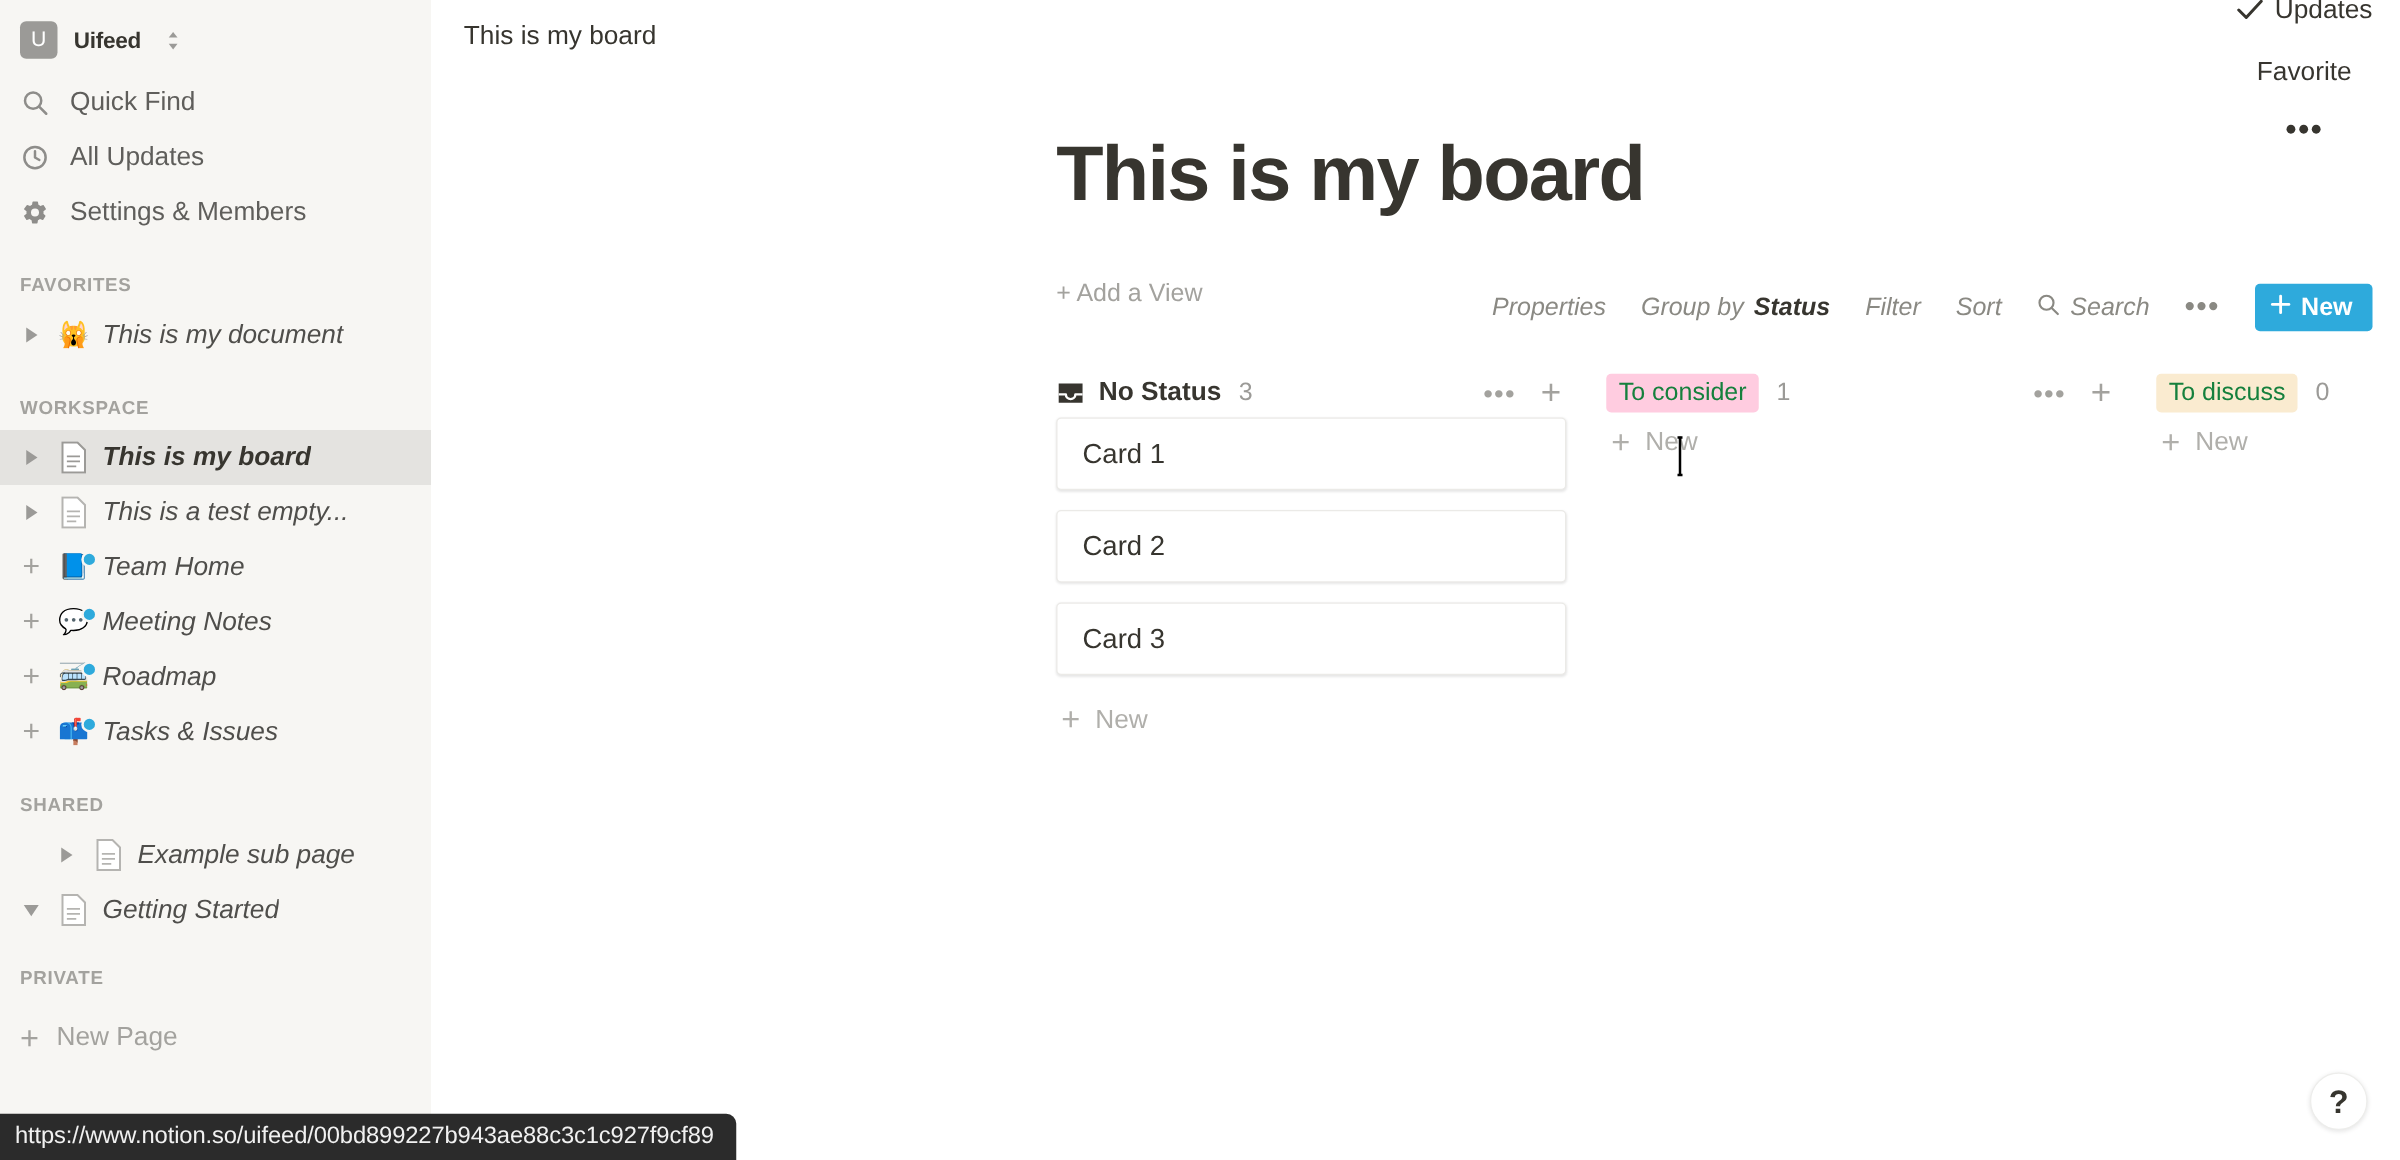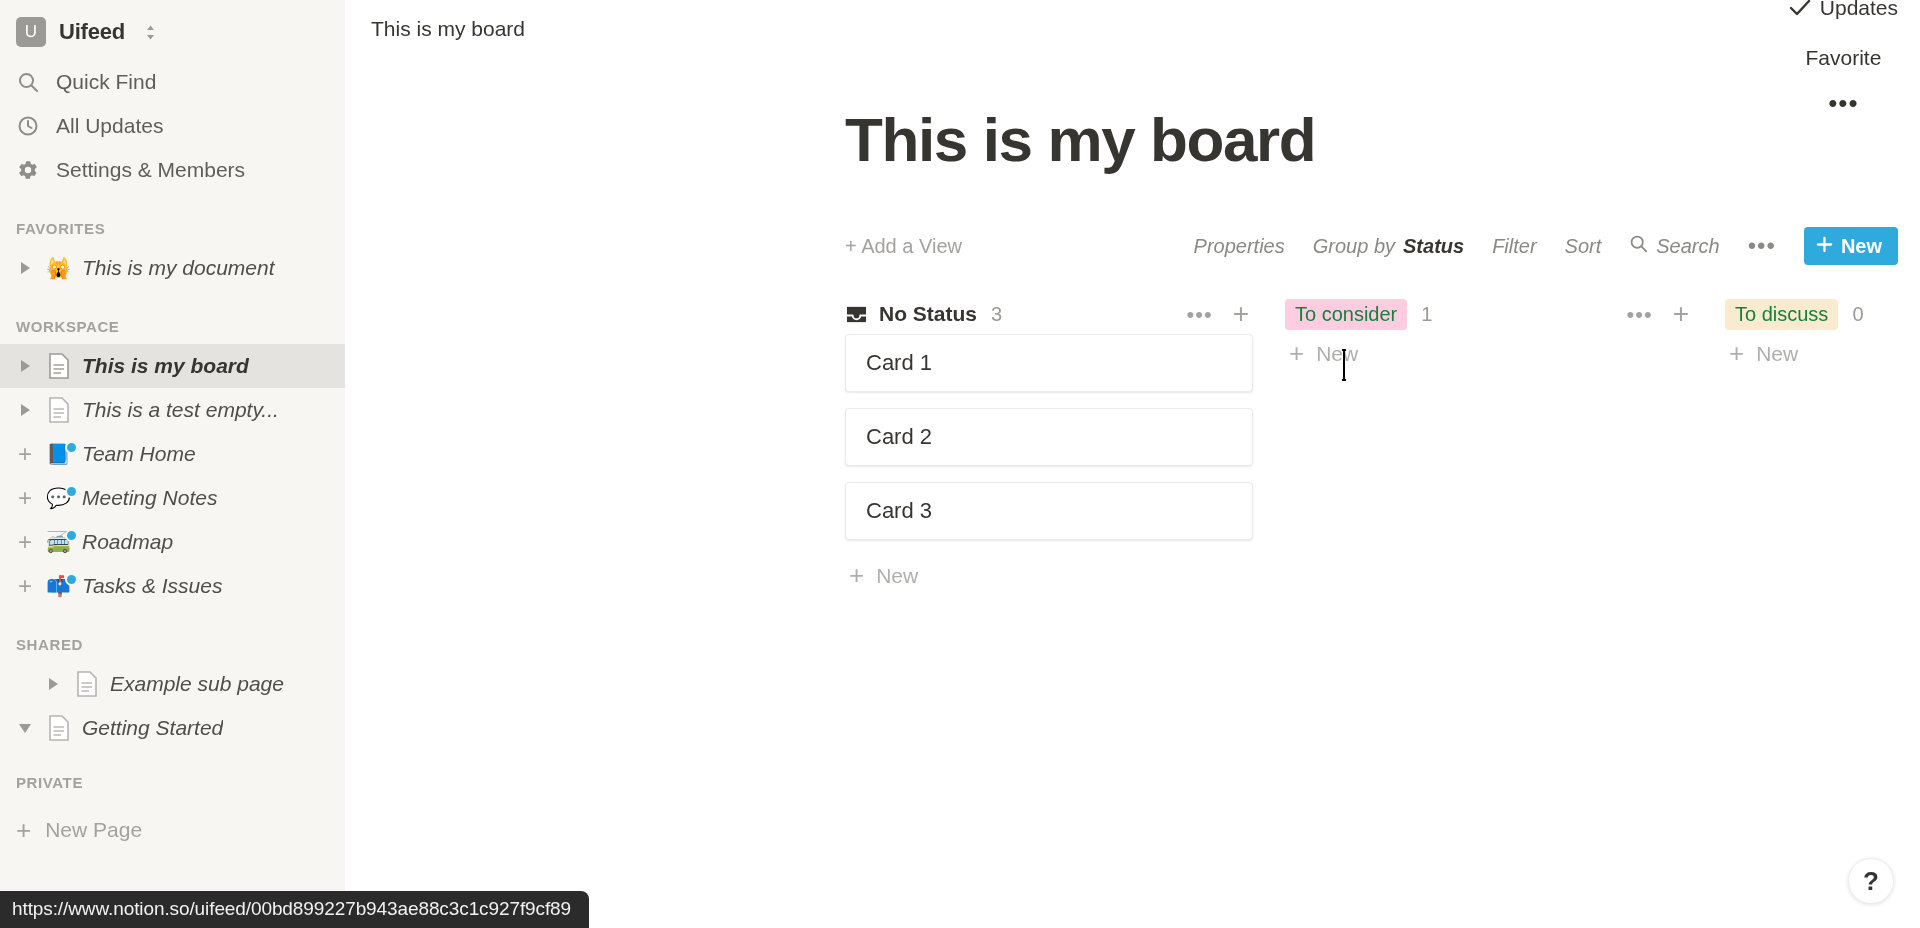--- a/index.html
+++ b/index.html
@@ -28,21 +28,21 @@
     padding: 0 16px;
     cursor: pointer;
   }
   .ws-avatar {
     width: 30px; height: 30px; border-radius: 5px;
     background: #9b9a97; color: #fff;
     display: flex; align-items: center; justify-content: center;
     font-size: 17px; font-weight: 400;
     flex: 0 0 30px;
   }
-  .ws-name { font-size: 22px; font-weight: 700; color: #37352f; letter-spacing: -0.2px;}
+  .ws-name { font-size: 18px; font-weight: 700; color: #37352f; letter-spacing: -0.2px;}
   .ws-chevrons { margin-left: 6px; color: #9b9a97; display:flex; flex-direction:column; gap:2px; line-height:0;}
   .ws-chevrons svg { display:block; }
 
   .nav-item {
     display: flex; align-items: center;
     gap: 16px;
     height: 44px;
     padding: 0 16px;
     cursor: pointer;
     font-size: 21px;
@@ -118,21 +118,21 @@
   .content { padding: 0 0 0 0; }
   .page-title {
     font-size: 62px; font-weight: 700; color: #37352f;
     letter-spacing: -1.4px;
     padding: 48px 0 0 500px;
     line-height: 1.1;
     margin-left: -0px;
   }
 
   .viewbar {
-    display: flex; align-items: center;
+    display: flex; 
     margin: 50px 0 0 0;
     padding: 0 22px 0 500px;
     height: 44px;
     gap: 19px;
   }
   .add-view { font-size: 20px; color: #a3a29e; cursor: pointer; }
   .viewbar-right { margin-left: auto; display:flex; align-items:center; gap: 28px; }
   .vb-item { font-size: 20px; color: #8a8983; cursor: pointer; display:flex; align-items:center; gap:8px;font-style:italic; }
   .vb-item .strong { color:#37352f; font-weight:700; }
   .vb-dots { font-size: 24px; color:#8a8983; letter-spacing:1px; line-height:0.6; cursor:pointer; }

